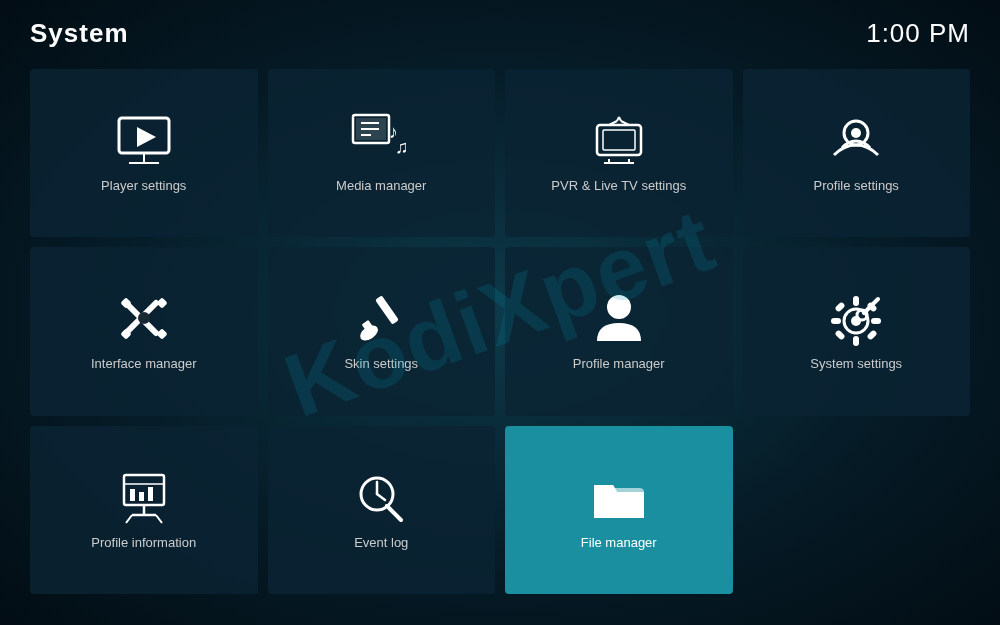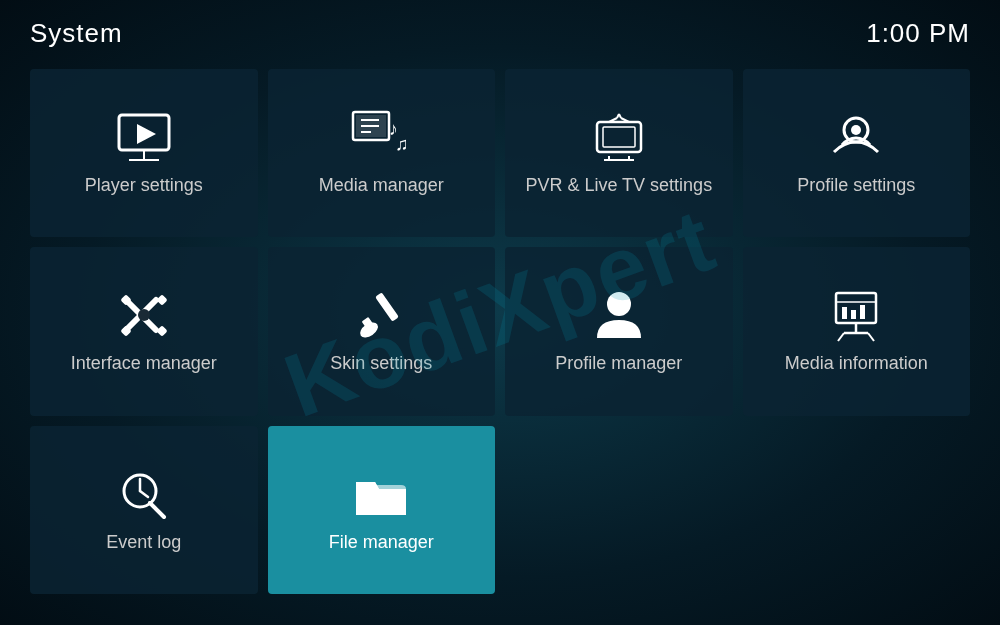--- a/index.html
+++ b/index.html
@@ -26,21 +26,21 @@
       letter-spacing: 2px;
     }
     .header {
       display: flex;
       justify-content: space-between;
       align-items: center;
       padding: 18px 30px 10px 30px;
     }
     .header-title {
       font-size: 26px;
-      font-weight: 400;
+      font-weight: 700;
       color: #fff;
       letter-spacing: 1px;
     }
     .header-time {
       font-size: 26px;
       font-weight: 300;
       color: #fff;
       letter-spacing: 1px;
     }
     .grid-container {
@@ -59,21 +59,21 @@
       align-items: center;
       justify-content: center;
       cursor: pointer;
       transition: background 0.2s;
       padding: 10px;
     }
     .tile.active {
       background: #1a8fa0;
     }
     .tile-label {
-      font-size: 18px;
+      font-size: 13px;
       color: #ccc;
       text-align: center;
       font-weight: 400;
     }
     .tile.active .tile-label {
       color: #fff;
       text-align: right;
     }
     
     .tile svg {
@@ -169,35 +169,54 @@
   </div>
 
   <div class="tile">
     <svg viewBox="0 0 60 55">
       <circle cx="30" cy="16" r="12" fill="#fff"></circle>
       <path d="M8 50 Q8 32 30 32 Q52 32 52 50 Z" fill="#fff"></path>
     </svg>
     <span class="tile-label">Profile manager</span>
   </div>
 
+  <div class="tile">
+    <svg viewBox="0 0 60 55">
+
+      <path d="M30 18 a12 12 0 1 1 0 24 a12 12 0 1 1 0-24" fill="none" stroke="#fff" stroke-width="3"></path>
+      <circle cx="30" cy="30" r="5" fill="#fff"></circle>
+      <rect x="27" y="5" width="6" height="10" rx="3" fill="#fff"></rect>
+      <rect x="27" y="45" width="6" height="10" rx="3" fill="#fff"></rect>
+      <rect x="5" y="27" width="10" height="6" rx="3" fill="#fff"></rect>
+      <rect x="45" y="27" width="10" height="6" rx="3" fill="#fff"></rect>
+      <rect x="11" y="11" width="6" height="10" rx="3" fill="#fff" transform="rotate(45 14 16)"></rect>
+      <rect x="43" y="11" width="6" height="10" rx="3" fill="#fff" transform="rotate(-45 46 16)"></rect>
+      <rect x="11" y="39" width="6" height="10" rx="3" fill="#fff" transform="rotate(-45 14 44)"></rect>
+      <rect x="43" y="39" width="6" height="10" rx="3" fill="#fff" transform="rotate(45 46 44)"></rect>
+
+      <line x1="38" y1="22" x2="52" y2="8" stroke="#fff" stroke-width="4" stroke-linecap="round"></line>
+      <circle cx="36" cy="24" r="5" fill="none" stroke="#fff" stroke-width="3"></circle>
+    </svg>
+    <span class="tile-label">System settings</span>
+  </div>
 
   <div class="tile">
     <svg viewBox="0 0 60 55">
 
       <rect x="10" y="5" width="40" height="30" rx="2" fill="none" stroke="#fff" stroke-width="2.5"></rect>
       <line x1="10" y1="14" x2="50" y2="14" stroke="#fff" stroke-width="1.5"></line>
       <rect x="16" y="19" width="5" height="12" fill="#fff"></rect>
       <rect x="25" y="22" width="5" height="9" fill="#fff"></rect>
       <rect x="34" y="17" width="5" height="14" fill="#fff"></rect>
       <line x1="30" y1="35" x2="30" y2="45" stroke="#fff" stroke-width="2.5"></line>
       <line x1="18" y1="45" x2="42" y2="45" stroke="#fff" stroke-width="2.5"></line>
       <line x1="18" y1="45" x2="12" y2="53" stroke="#fff" stroke-width="2"></line>
       <line x1="42" y1="45" x2="48" y2="53" stroke="#fff" stroke-width="2"></line>
     </svg>
-    <span class="tile-label">Media information</span>
+    <span class="tile-label">Profile information</span>
   </div>
 
   <div class="tile">
     <svg viewBox="0 0 60 55">
 
       <circle cx="26" cy="24" r="16" fill="none" stroke="#fff" stroke-width="3"></circle>
       <line x1="26" y1="12" x2="26" y2="24" stroke="#fff" stroke-width="2.5" stroke-linecap="round"></line>
       <line x1="26" y1="24" x2="34" y2="30" stroke="#fff" stroke-width="2.5" stroke-linecap="round"></line>
       <line x1="36" y1="36" x2="50" y2="50" stroke="#fff" stroke-width="4" stroke-linecap="round"></line>
       <circle cx="36" cy="36" r="2" fill="#fff"></circle>

